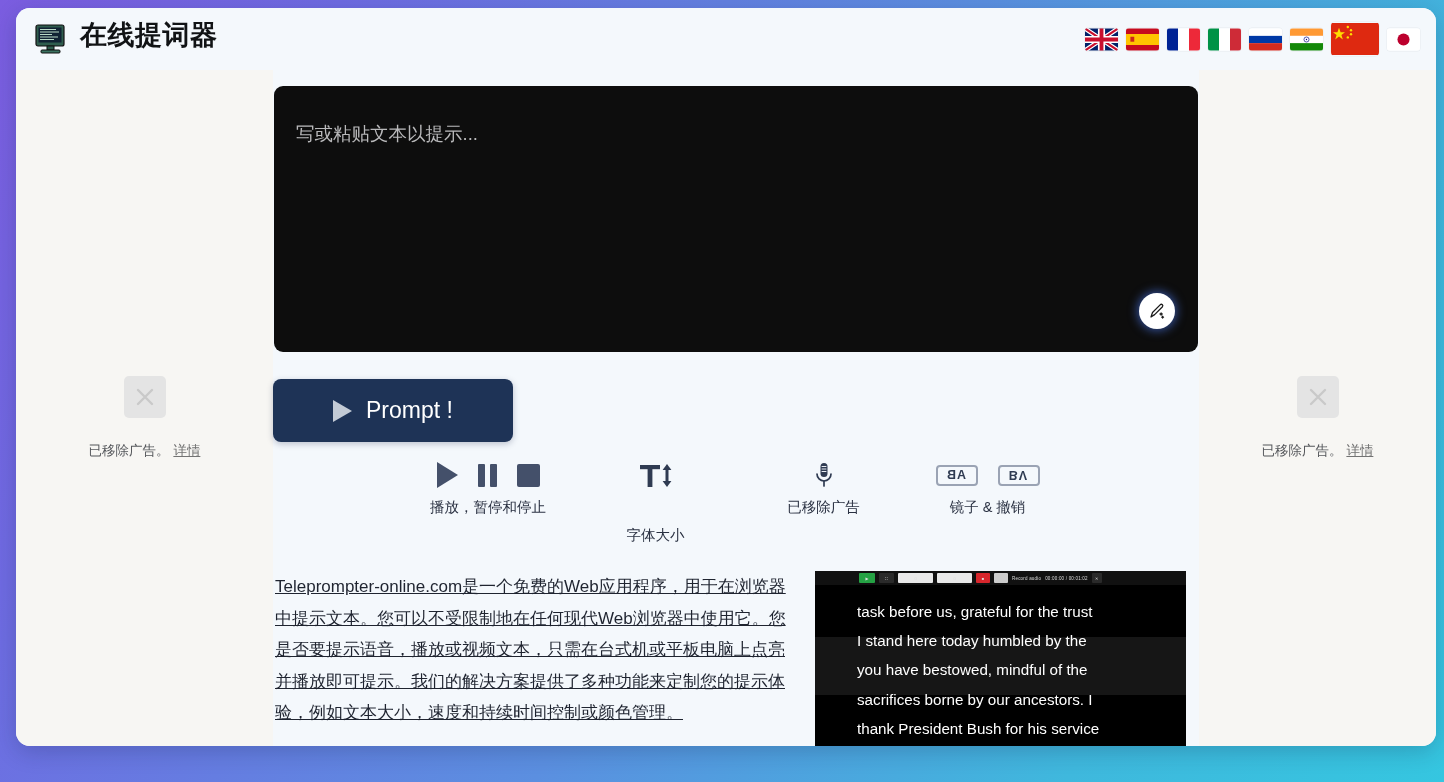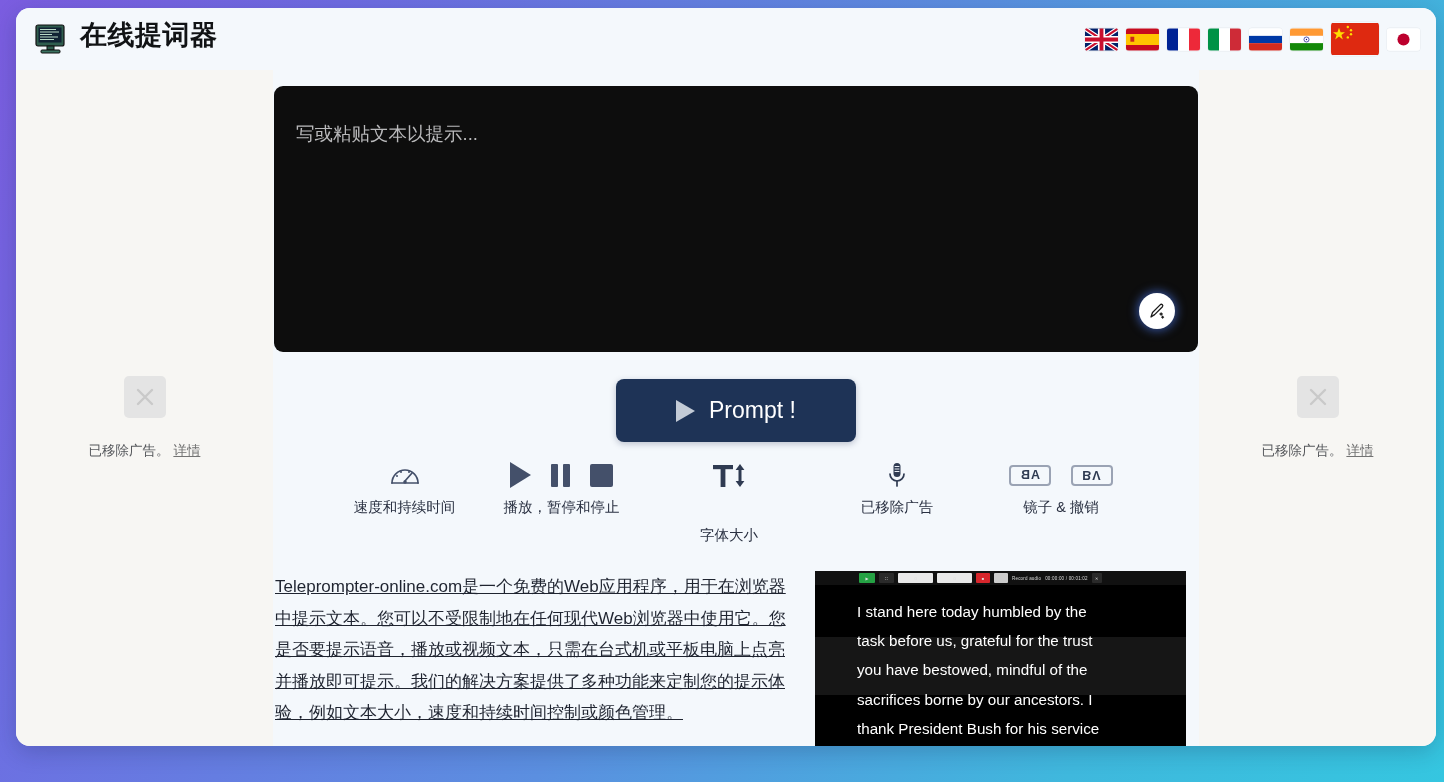--- a/index.html
+++ b/index.html
@@ -137,21 +137,21 @@
     width: 36px; height: 36px;
     border-radius: 50%;
     background: #ffffff;
     display: flex; align-items: center; justify-content: center;
     cursor: pointer;
     box-shadow: 0 0 10px 2px rgba(80,130,255,.55);
   }
   .editor-fab svg { width: 18px; height: 18px; display:block; }
 
   
-  .prompt-wrap { display: flex; justify-content: center; margin-top: 27px; }
+  .prompt-wrap { display: flex; justify-content: flex-start; margin-top: 27px; }
   .prompt-btn {
     width: 240px;
     height: 63px;
     background: #1e3356;
     border: none;
     border-radius: 8px;
     color: #ffffff;
     font-size: 23px;
     font-weight: 500;
     font-family: inherit;
@@ -409,34 +409,20 @@
 
     <div class="prompt-wrap">
       <button class="prompt-btn">
         <span class="tri"></span>
         <span>Prompt !</span>
       </button>
     </div>
 
     <div class="toolbar">
 
-      <div class="tool t-speed">
-        <div class="tool-glyphs">
-          <svg class="ico" width="30" height="25" viewBox="0 0 30 25" xmlns="http://www.w3.org/2000/svg" fill="none" stroke="#44506a" stroke-width="1.7" stroke-linecap="round">
-            <path d="M2 20 a13 13 0 0 1 26 0"></path>
-            <path d="M2 20 h26" stroke-width="1.7"></path>
-            <path d="M15 18 L22 10"></path>
-            <circle cx="15" cy="19" r="1.8" fill="#44506a" stroke="none"></circle>
-            <circle cx="7" cy="13" r="1" fill="#44506a" stroke="none"></circle>
-            <circle cx="11" cy="9" r="1" fill="#44506a" stroke="none"></circle>
-            <circle cx="19" cy="9" r="1" fill="#44506a" stroke="none"></circle>
-          </svg>
-        </div>
-        <div class="tool-label">速度和持续时间</div>
-      </div>
 
       <div class="tool t-play">
         <div class="tool-glyphs">
           <span class="ico-playtri"></span>
           <span class="ico-pause">
               <i></i>
               <i></i>
             </span>
           <span class="ico-stop"></span>
         </div>
@@ -496,22 +482,22 @@
           <span class="vt-btn vt-red">■</span>
           <span class="vt-btn vt-mic"></span>
           <span class="vt-text">Record audio</span>
           <span class="vt-text">00:00:00 / 00:01:02</span>
           <span class="vt-btn vt-close">✕</span>
         </div>
 
         <div class="video-highlight"></div>
 
         <div class="video-text">
+          <div class="video-line">task before us, grateful for the trust</div>
           <div class="video-line">I stand here today humbled by the</div>
-          <div class="video-line">task before us, grateful for the trust</div>
           <div class="video-line">you have bestowed, mindful of the</div>
           <div class="video-line">sacrifices borne by our ancestors. I</div>
           <div class="video-line">thank President Bush for his service</div>
         </div>
       </div>
     </div>
 
   </div>
 </div>
 

